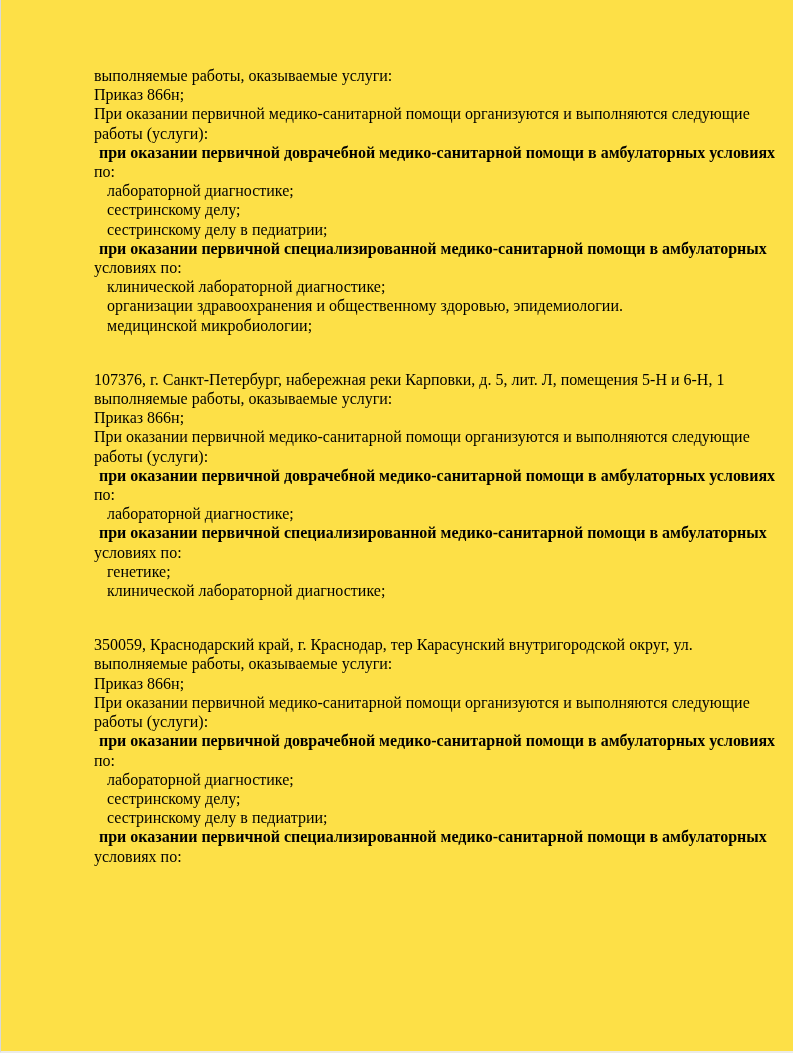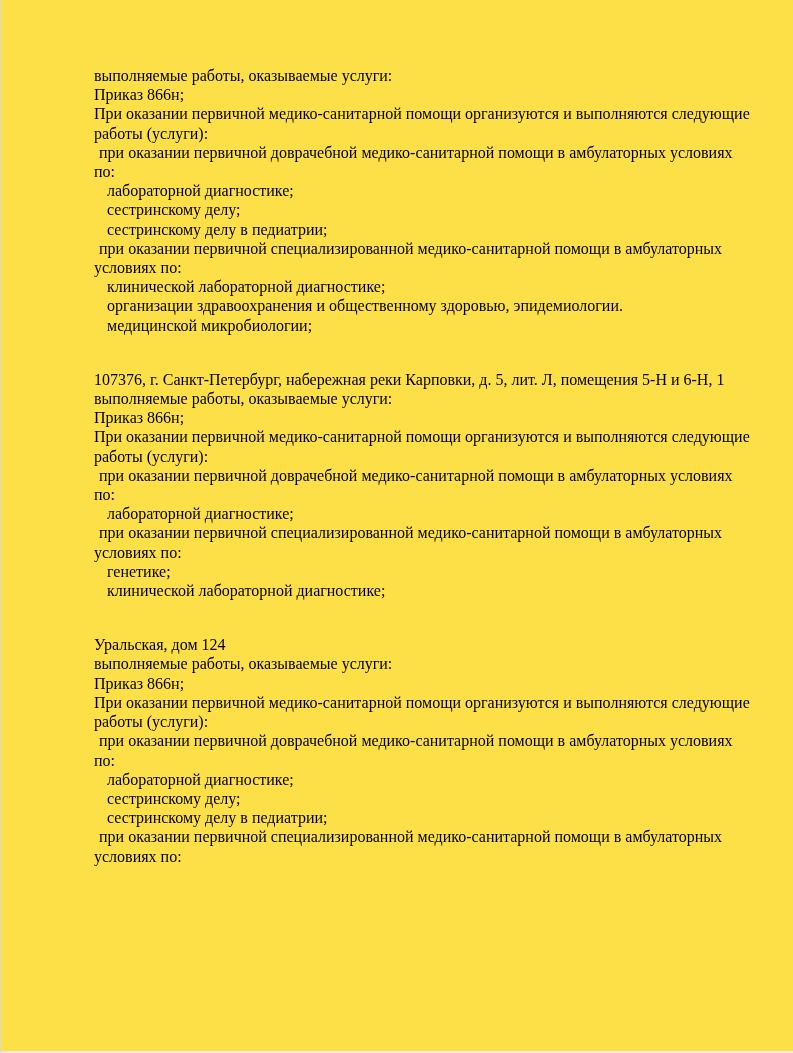--- a/index.html
+++ b/index.html
@@ -23,21 +23,21 @@
   }
   .content {
     padding: 66px 40px 0 93px;
   }
   .section + .section {
     margin-top: 35px;
   }
   .line {
     white-space: pre;
   }
-  .line.indent-1 { padding-left: 5px; }
+  .line.indent-1 { padding-left: 5px; font-weight: bold; }
   .line.indent-2 { padding-left: 13px; }
 </style>
 </head>
 <body>
 
 <div class="page">
   <div class="content" id="doc-content">
       <div class="section">
         <div class="line indent-0">выполняемые работы, оказываемые услуги:</div>
         <div class="line indent-0">Приказ 866н;</div>
@@ -62,21 +62,21 @@
         <div class="line indent-0">работы (услуги):</div>
         <div class="line indent-1">при оказании первичной доврачебной медико-санитарной помощи в амбулаторных условиях</div>
         <div class="line indent-0">по:</div>
         <div class="line indent-2">лабораторной диагностике;</div>
         <div class="line indent-1">при оказании первичной специализированной медико-санитарной помощи в амбулаторных</div>
         <div class="line indent-0">условиях по:</div>
         <div class="line indent-2">генетике;</div>
         <div class="line indent-2">клинической лабораторной диагностике;</div>
       </div>
       <div class="section">
-        <div class="line indent-0">Уральская, дом 124</div>
+        <div class="line indent-0">350059, Краснодарский край, г. Краснодар, тер Карасунский внутригородской округ, ул.</div>
         <div class="line indent-0">выполняемые работы, оказываемые услуги:</div>
         <div class="line indent-0">Приказ 866н;</div>
         <div class="line indent-0">При оказании первичной медико-санитарной помощи организуются и выполняются следующие</div>
         <div class="line indent-0">работы (услуги):</div>
         <div class="line indent-1">при оказании первичной доврачебной медико-санитарной помощи в амбулаторных условиях</div>
         <div class="line indent-0">по:</div>
         <div class="line indent-2">лабораторной диагностике;</div>
         <div class="line indent-2">сестринскому делу;</div>
         <div class="line indent-2">сестринскому делу в педиатрии;</div>
         <div class="line indent-1">при оказании первичной специализированной медико-санитарной помощи в амбулаторных</div>

